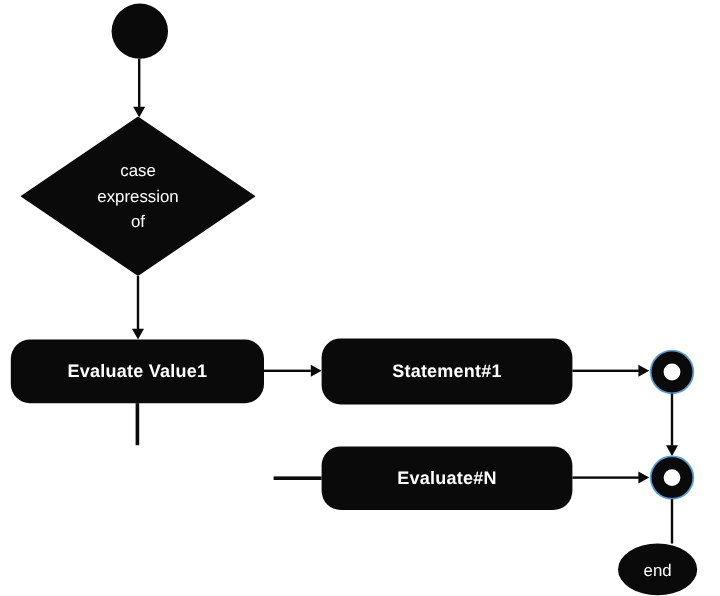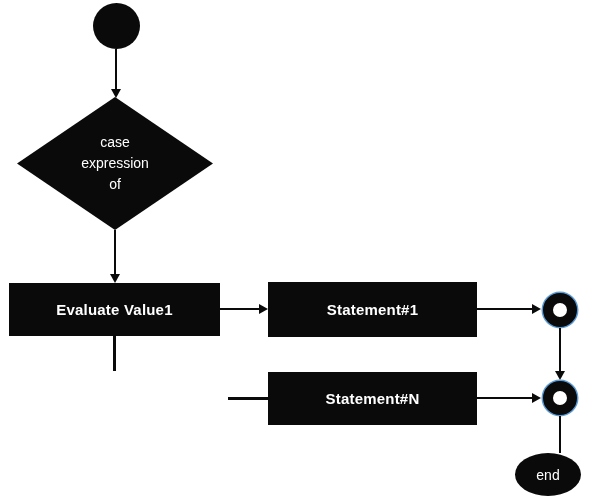--- a/index.html
+++ b/index.html
@@ -41,20 +41,21 @@
     clip-path: polygon(50% 0%, 100% 50%, 50% 100%, 0% 50%);
     font-size: 14px;
     line-height: 21px;
     text-align: center;
     flex-direction: column;
   }
   .proc {
     font-size: 15px;
     font-weight: 600;
     letter-spacing: 0.2px;
+    border-radius: 16px;
   }
   .rect-eval1 { left: 9px;  top: 283px; width: 211px; height: 53px; }
   .rect-evalN { left: 18px; top: 371px; width: 210px; height: 51px; }
   .rect-stmt1 { left: 268px; top: 282px; width: 209px; height: 55px; text-align: right; }
   .rect-stmtN { left: 268px; top: 372px; width: 209px; height: 53px; }
   .ring {
     position: absolute;
     width: 34px; height: 34px;
     box-sizing: border-box;
     border: 10px solid var(--shape-fill);
@@ -115,21 +116,21 @@
   <div class="line" style="left:220px; top:308px; width:39px; height:2px;"></div>
   <div class="ah ah-right" style="left:259px; top:304px;"></div>
 
   <div class="shape proc rect-stmt1">
     <span>Statement#1</span>
   </div>
 
   <div class="line" style="left:228px; top:397px; width:40px; height:3px;"></div>
 
   <div class="shape proc rect-stmtN">
-    <span>Statement#N</span>
+    <span>Evaluate#N</span>
   </div>
 
   <div class="line" style="left:477px; top:308px; width:56px; height:2px;"></div>
   <div class="ah ah-right" style="left:532px; top:304px;"></div>
 
   <div class="ring ring-1"></div>
 
   <div class="line" style="left:559px; top:328px; width:2px; height:44px;"></div>
   <div class="ah ah-down" style="left:555px; top:371px;"></div>
 

